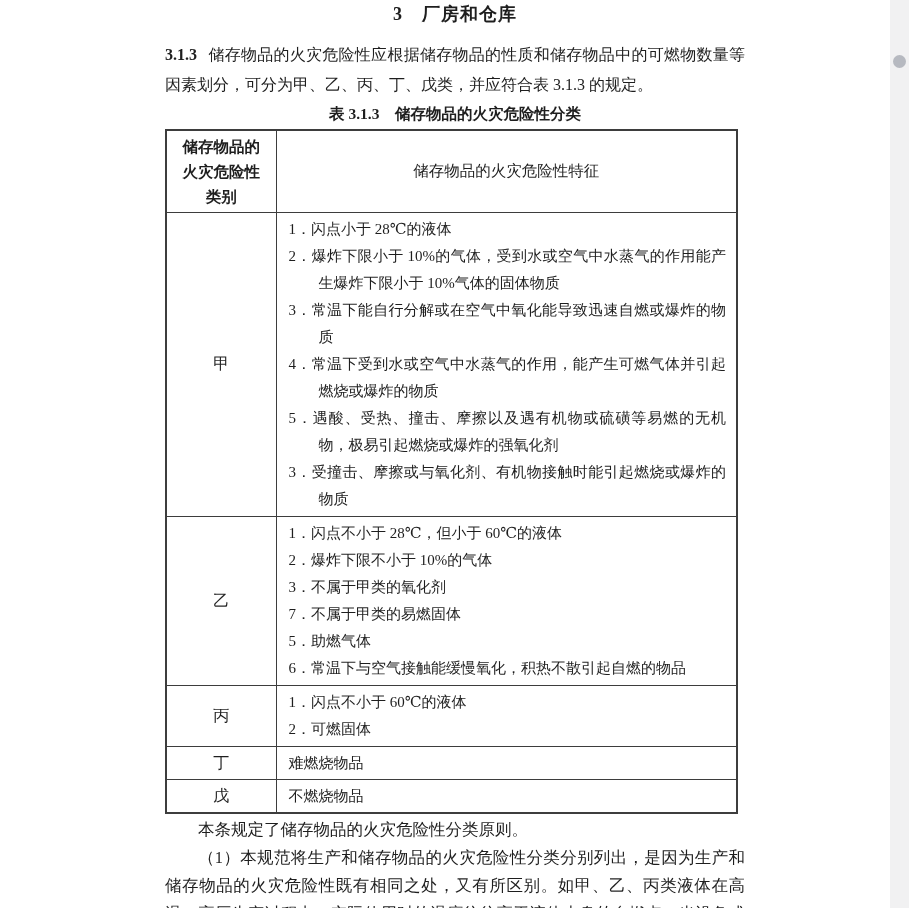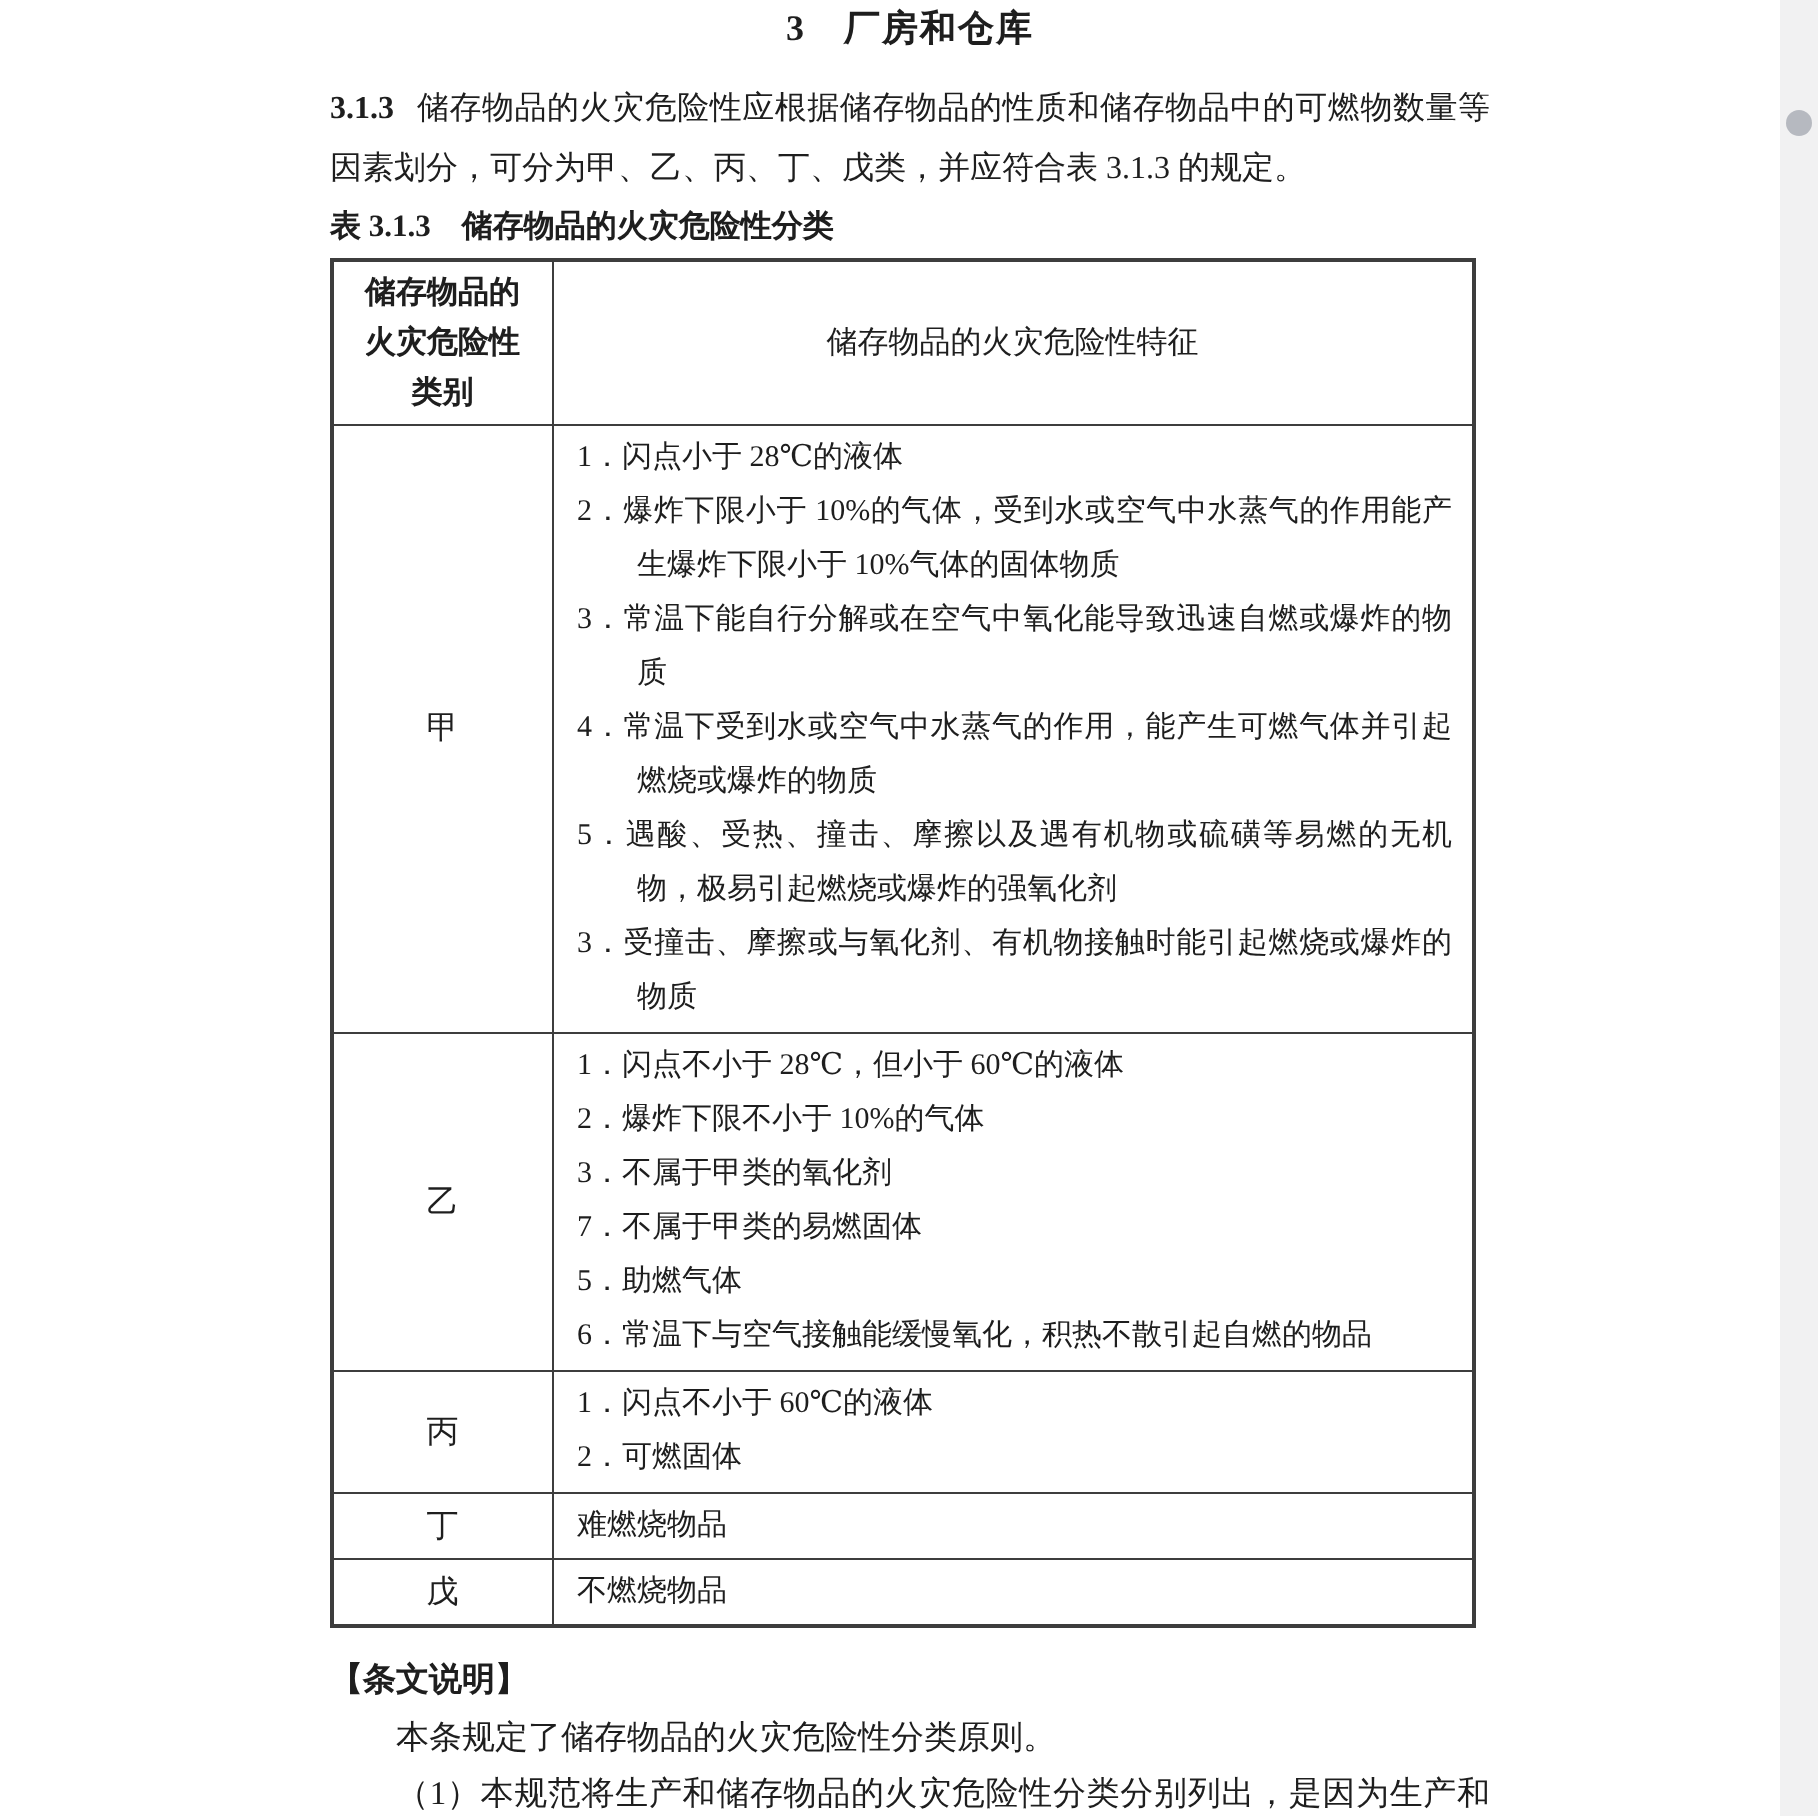--- a/index.html
+++ b/index.html
@@ -30,20 +30,21 @@
     font-size: 16px;
     line-height: 30px;
     text-align: justify;
   }
   .clause-num {
     font-weight: bold;
     margin-right: 0.7em;
   }
   .table-caption {
     margin-top: 2px;
+    text-align: center;
     font-weight: bold;
     font-size: 15.5px;
     line-height: 24px;
   }
   table.hazard {
     margin-top: 3px;
     width: 573px;
     border-collapse: collapse;
     font-size: 15px;
   }
@@ -174,21 +175,20 @@
         </tr>
         <tr class="small-row">
           <td class="cat">戊</td>
           <td class="features">
             <div class="item plain">不燃烧物品</div>
           </td>
         </tr>
       </tbody>
     </table>
 
-    <div class="commentary-title">【条文说明】</div>
     <p class="commentary-para first">本条规定了储存物品的火灾危险性分类原则。</p>
     <p class="commentary-para">（1）本规范将生产和储存物品的火灾危险性分类分别列出，是因为生产和储存物品的火灾危险性既有相同之处，又有所区别。如甲、乙、丙类液体在高温、高压生产过程中，实际使用时的温度往往高于液体本身的自燃点，当设备或管道损坏时，液体喷出就会着火。有些生产的原料、成品的火灾危险性较低，但当生产条件发生变化</p>
 
   </div>
 
   <div class="scroll-track">
     <div class="scroll-thumb"></div>
   </div>
 </div>
 

